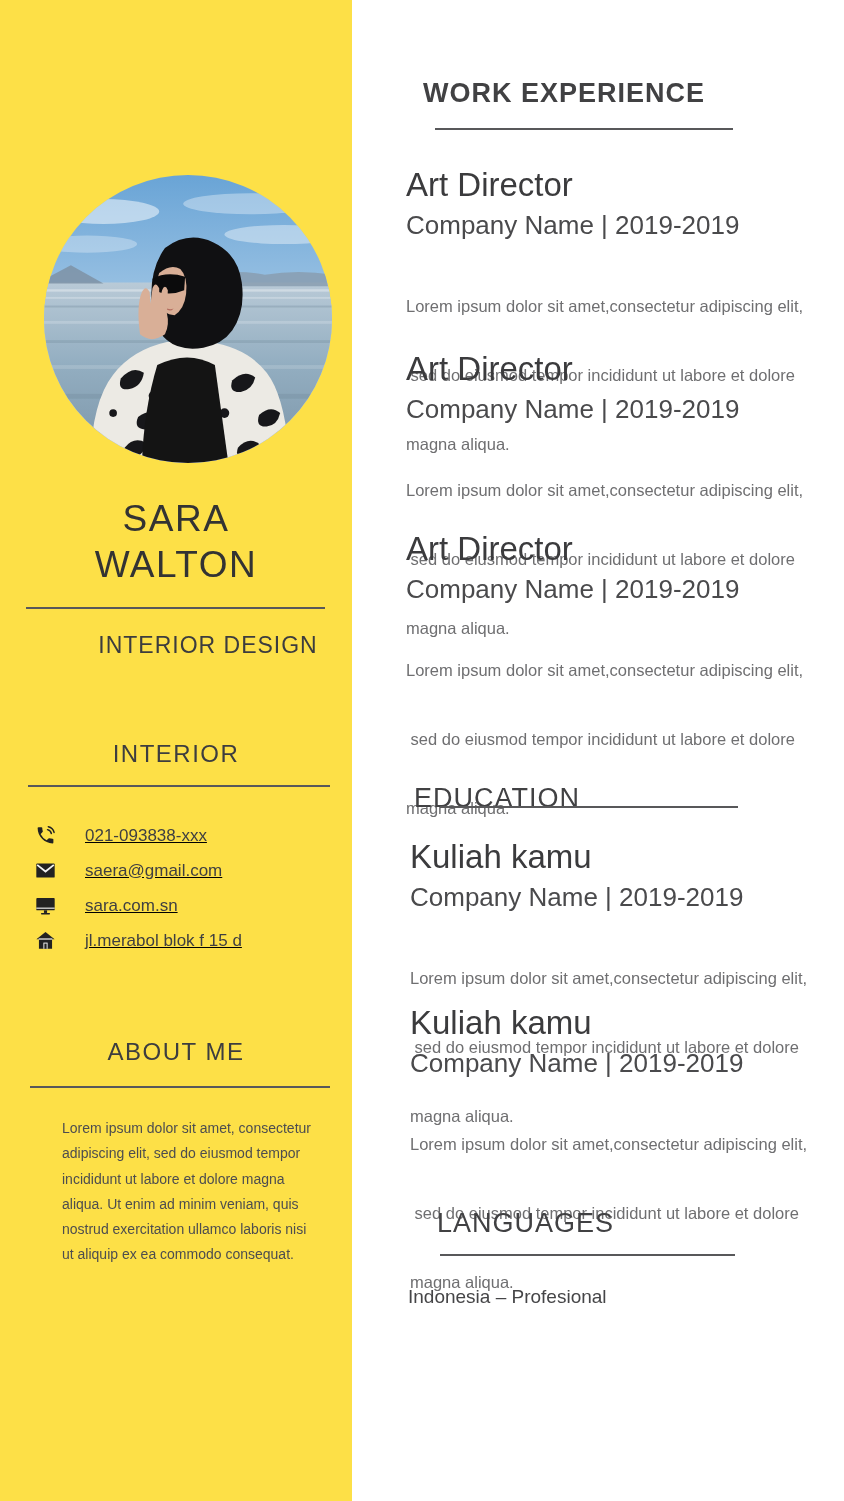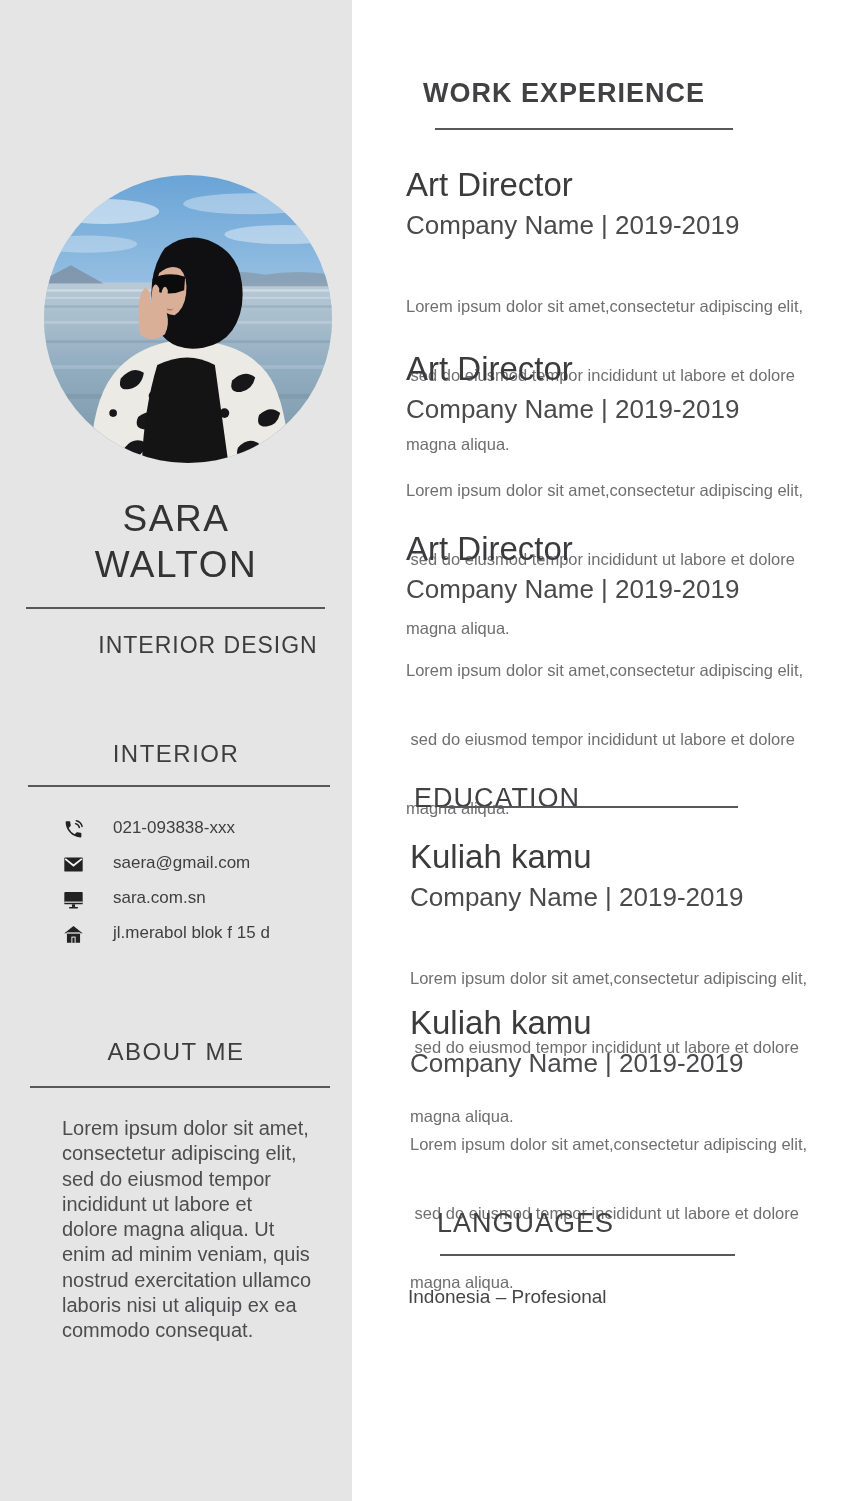--- a/index.html
+++ b/index.html
@@ -1,21 +1,21 @@
 <!DOCTYPE html>
 <html><head>
 <meta charset="utf-8">
 <style>
   html,body{margin:0;padding:0;background:#ffffff;}
   .page{
     position:relative;width:844px;height:1501px;background:#ffffff;
     font-family:"Liberation Sans",sans-serif;overflow:hidden;
   }
   .sidebar{
-    position:absolute;left:0;top:0;width:352px;height:1501px;background:#e5e5e5;
+    position:absolute;left:0;top:0;width:352px;height:1501px;background:#fde047;
   }
   .main{position:absolute;left:352px;top:0;width:492px;height:1501px;background:#ffffff;}
 
   .divider{position:absolute;height:2px;background:#58585a;}
 
   
   .photo-wrap{
     position:absolute;left:44px;top:175px;width:288px;height:288px;
     border-radius:50%;overflow:hidden;
   }
@@ -31,29 +31,29 @@
   }
   .side-heading{
     position:absolute;left:0;width:352px;text-align:center;
     font-size:24px;color:#3d3d3f;letter-spacing:1.5px;
   }
   .contact-heading{top:740px;}
   .div-contact{left:28px;top:785px;width:302px;}
   .contact-list{
     position:absolute;left:0;top:818px;width:352px;margin:0;padding:0;list-style:none;
   }
-  .contact-row{display:flex;height:35px;padding-left:62px;}
+  .contact-row{display:flex;align-items:center;height:35px;padding-left:34px;text-decoration:underline;}
   .cicon{width:23px;height:23px;flex:0 0 23px;color:#222222;display:flex;align-items:center;justify-content:center;}
   .cicon svg{width:21px;height:21px;fill:#222222;}
   .ctext{margin-left:28px;font-size:17px;color:#3f3f41;}
   .about-heading{top:1038px;}
   .div-about{left:30px;top:1086px;width:300px;}
   .about-text{
     position:absolute;left:62px;top:1116px;width:250px;margin:0;
-    font-size:20px;line-height:25.3px;color:#4d4d4f;
+    font-size:14px;line-height:25.3px;color:#4d4d4f;
   }
 
   
   .sec-heading{
     position:absolute;font-size:27px;color:#414143;letter-spacing:1px;margin:0;font-weight:normal;
   }
   .work-h{left:414px;top:78px;width:300px;text-align:center;font-weight:bold;}
   .div-work{left:435px;top:128px;width:298px;}
   .edu-h{left:414px;top:783px;width:300px;text-align:left;}
   .div-edu{left:440px;top:806px;width:298px;}

